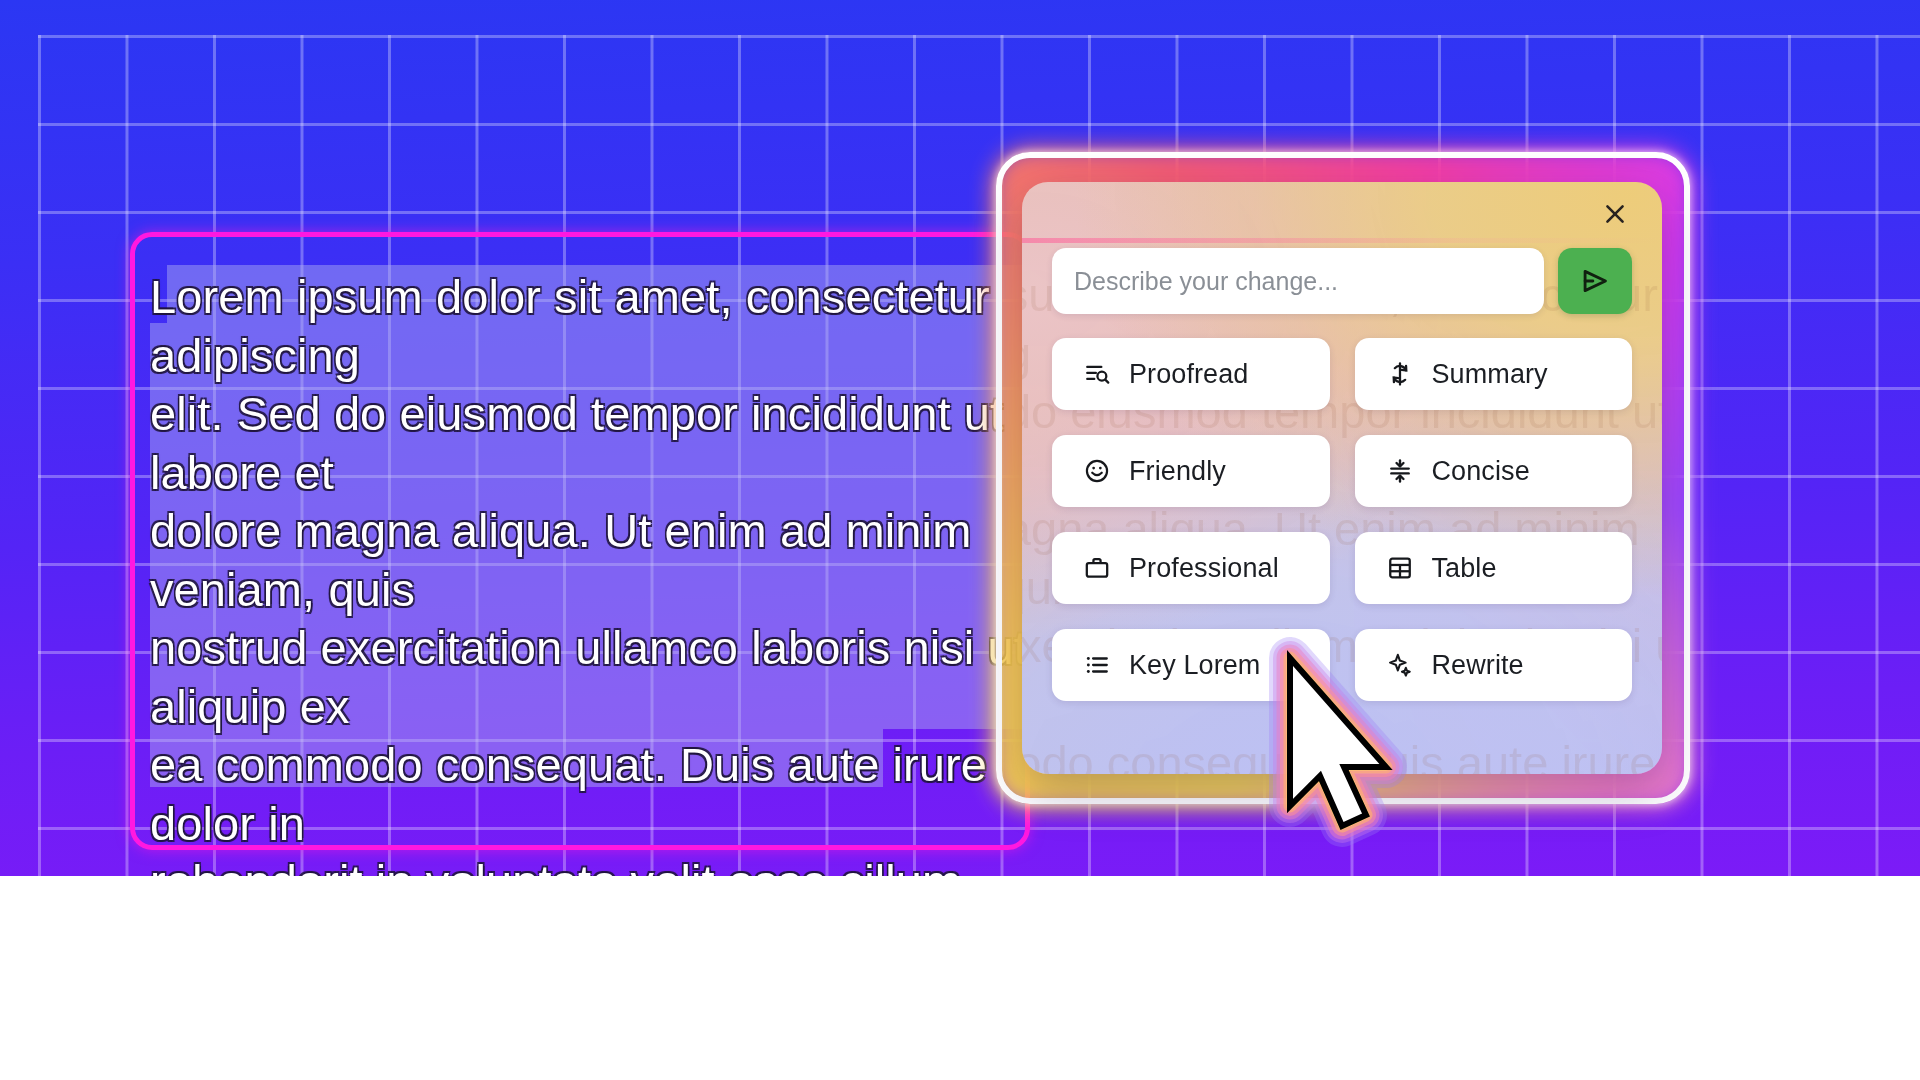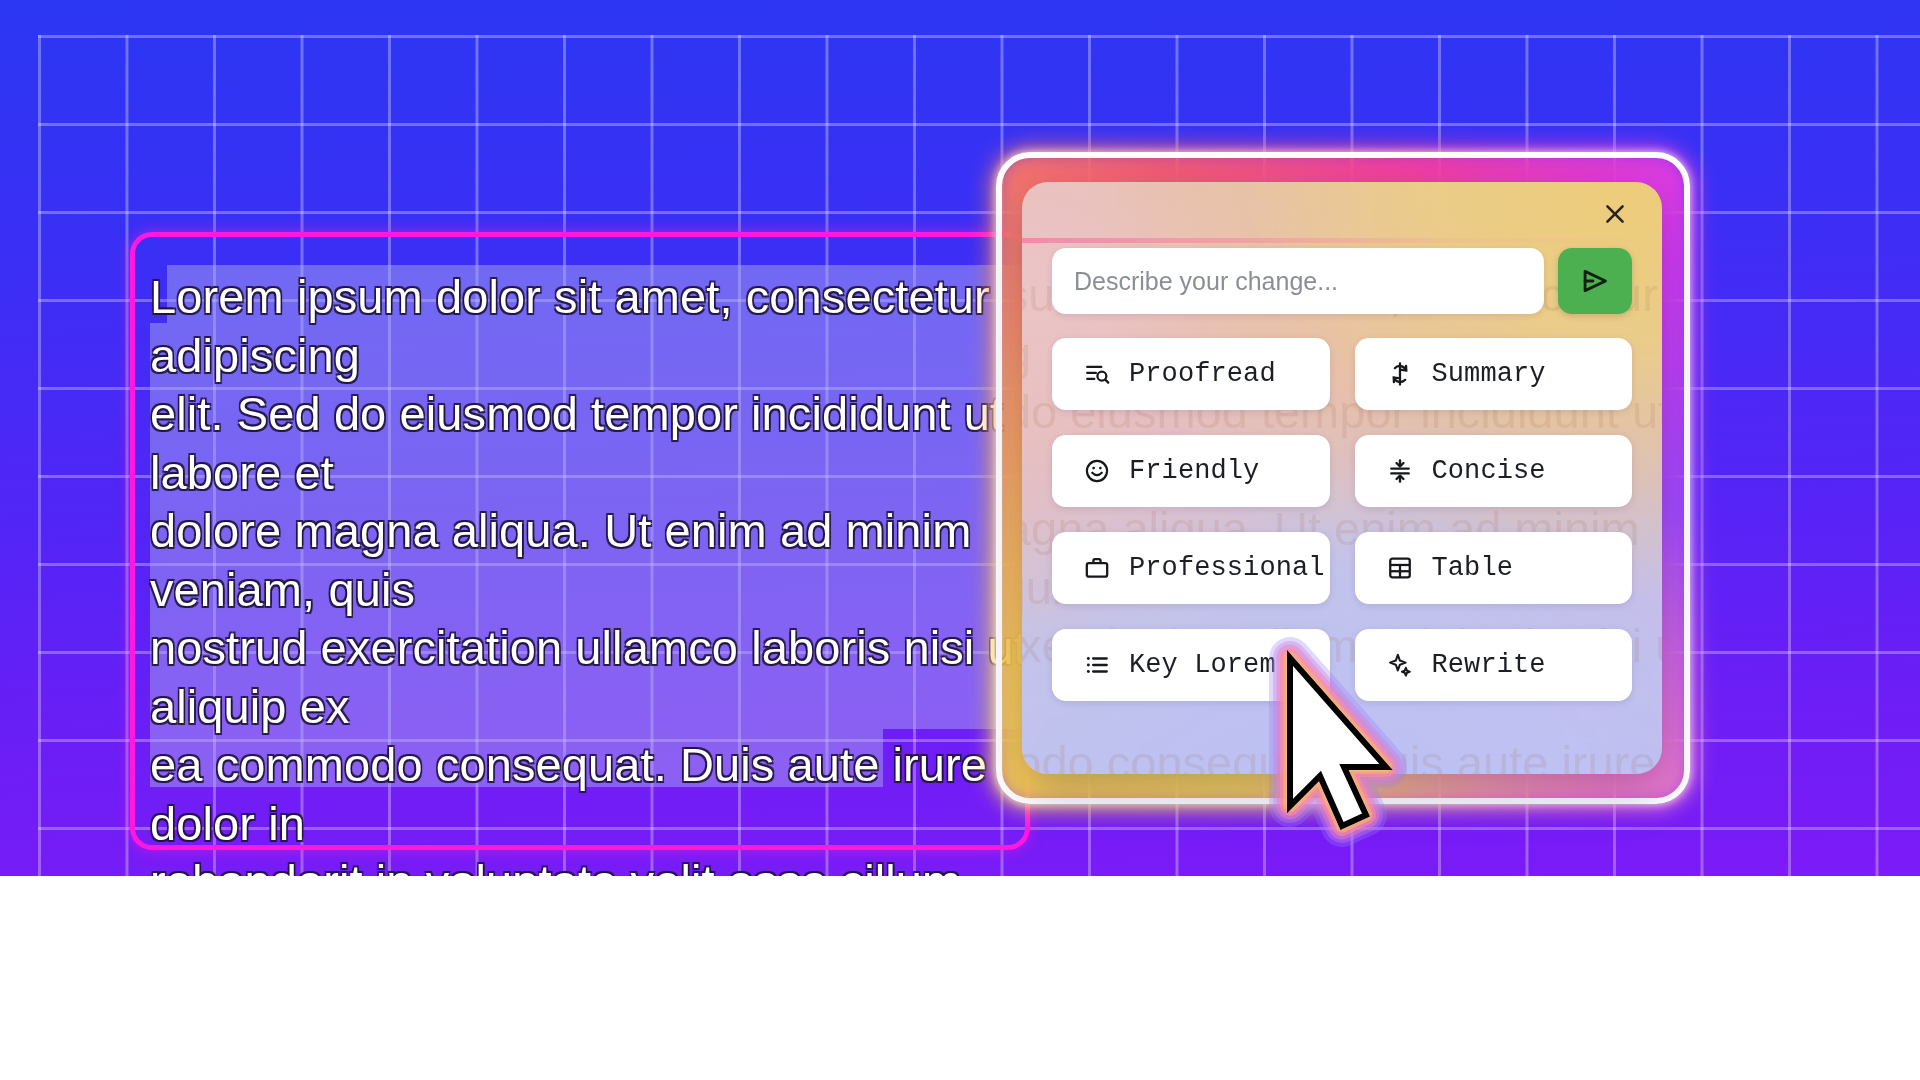--- a/index.html
+++ b/index.html
@@ -159,21 +159,20 @@
   }
   .action-btn {
     height:72px;
     background:#ffffff;
     border:none; border-radius:14px;
     display:flex; align-items:center;
     padding-left:30px;
     gap:17px;
     cursor:pointer;
     box-shadow:0 2px 7px rgba(60,40,90,.13);
-    font-family:Liberation Mono, monospace;
   }
   .action-btn .a-icon { width:30px; height:30px; flex:0 0 30px; color:#16181c; display:flex; align-items:center; justify-content:center; }
   .action-btn .a-icon svg { display:block; }
   .action-btn .a-label { font-size:27px; color:#1b1e23; letter-spacing:.1px; white-space:nowrap; }
 
   
   #cursor-wrap { position:absolute; left:1262px; top:648px; width:170px; height:200px; z-index:9; pointer-events:none; }
   .halo {
     position:absolute; left:0; top:0; width:170px; height:200px;
   }

